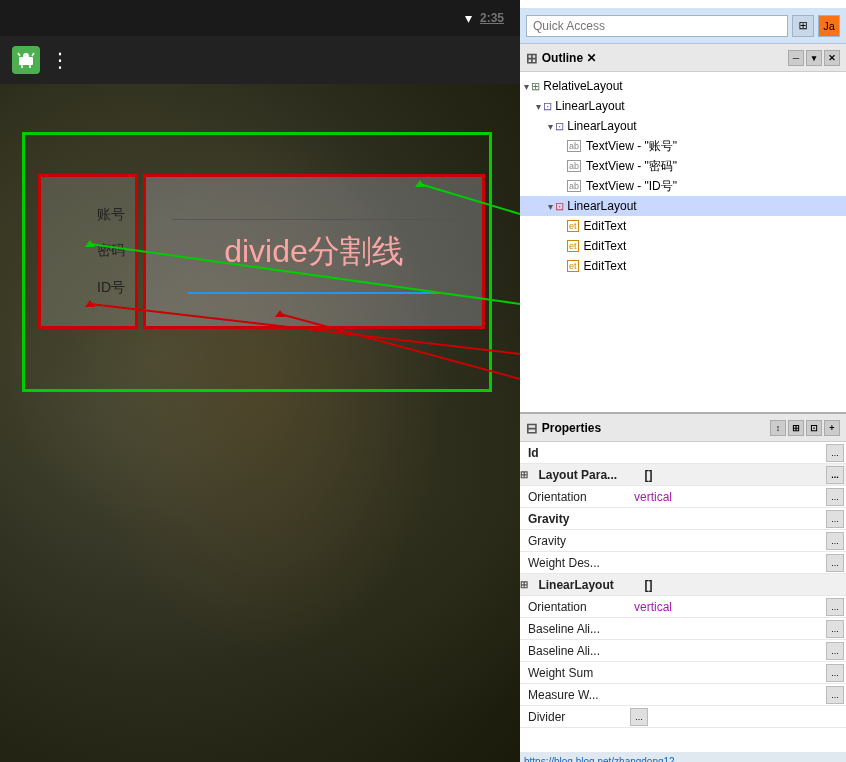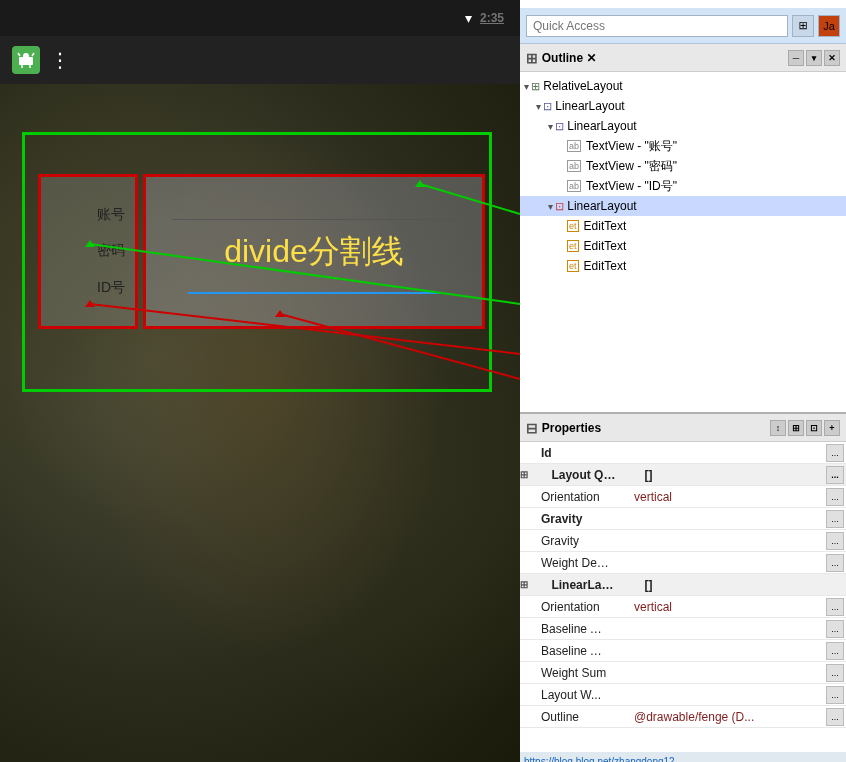--- a/index.html
+++ b/index.html
@@ -140,21 +140,21 @@
     }
 
     .divide-line {
       width: 90%;
       border: none;
       border-top: 1px solid #555;
       margin: 10px 0;
     }
     .divide-text {
       font-size: 32px;
-      color: #fde047;
+      color: #fca5a5;
       font-weight: 300;
     }
     .blue-line {
       width: 80%;
       border: none;
       border-top: 2px solid #2196F3;
       margin-top: 18px;
     }
 
     
@@ -276,31 +276,31 @@
     .prop-row {
       display: flex;
       align-items: center;
       height: 22px;
       border-bottom: 1px solid #e8e8e8;
       font-size: 12px;
     }
     .prop-key {
       width: 110px;
       min-width: 110px;
-      padding: 0 21px;
+      padding: 0 8px;
       color: #222;
       overflow: hidden;
       text-overflow: ellipsis;
       white-space: nowrap;
     }
     .prop-key.bold { font-weight: bold; }
     .prop-value {
       flex: 1;
       padding: 0 4px;
-      color: #7f1d1d;
+      color: #a21caf;
       overflow: hidden;
       text-overflow: ellipsis;
       white-space: nowrap;
     }
     .prop-value.black { color: #222; }
     .prop-btn {
       width: 18px; height: 18px;
       background: #e0e0e0;
       border: 1px solid #bbb;
       display: flex; align-items: center; justify-content: center;
@@ -386,21 +386,21 @@
     </svg>
   </div>
 </div>
 
 <div class="eclipse-panel">
 
   <div class="eclipse-topbar">
     <input class="quick-access-input" type="text" placeholder="Quick Access" style="">
     <div class="eclipse-topbar-icons">
       <div class="eclipse-topbar-icon">⊞</div>
-      <div class="eclipse-topbar-icon" style="background:#c2410c;">Ja</div>
+      <div class="eclipse-topbar-icon" style="background:#f97316;">Ja</div>
     </div>
   </div>
 
   <div class="outline-panel">
     <div class="panel-titlebar">
       <span class="panel-titlebar-icon">⊞</span>
       <span>Outline ✕</span>
       <div class="panel-titlebar-controls">
         <div class="panel-ctrl-btn">─</div>
         <div class="panel-ctrl-btn">▾</div>
@@ -478,21 +478,21 @@
     <div class="prop-table">
 
       <div class="prop-row">
         <span class="prop-key bold">Id</span>
         <span class="prop-value black"></span>
         <div class="prop-btn">...</div>
       </div>
 
       <div class="prop-row prop-section-header">
         <span class="prop-expand">⊞</span>
-        <span class="prop-key bold">Layout Quick...</span>
+        <span class="prop-key bold">Layout Para...</span>
         <span class="prop-value black">[]</span>
         <div class="prop-btn">...</div>
       </div>
 
       <div class="prop-row">
         <span class="prop-key">Orientation</span>
         <span class="prop-value">vertical</span>
         <div class="prop-btn">...</div>
       </div>
 
@@ -538,28 +538,27 @@
         <div class="prop-btn">...</div>
       </div>
 
       <div class="prop-row">
         <span class="prop-key">Weight Sum</span>
         <span class="prop-value black"></span>
         <div class="prop-btn">...</div>
       </div>
 
       <div class="prop-row">
-        <span class="prop-key">Layout W...</span>
-        <span class="prop-value black"></span>
-        <div class="prop-btn">...</div>
-      </div>
-
-      <div class="prop-row">
-        <span class="prop-key">Outline</span>
-        <span class="prop-value">@drawable/fenge (D...</span>
+        <span class="prop-key">Measure W...</span>
+        <span class="prop-value black"></span>
+        <div class="prop-btn">...</div>
+      </div>
+
+      <div class="prop-row">
+        <span class="prop-key">Divider</span>
         <div class="prop-btn">...</div>
       </div>
     </div>
 
     <div class="bottom-link">
       <span>https://blog.blog.net/zhangdong12...</span>
     </div>
   </div>
 </div>
 

